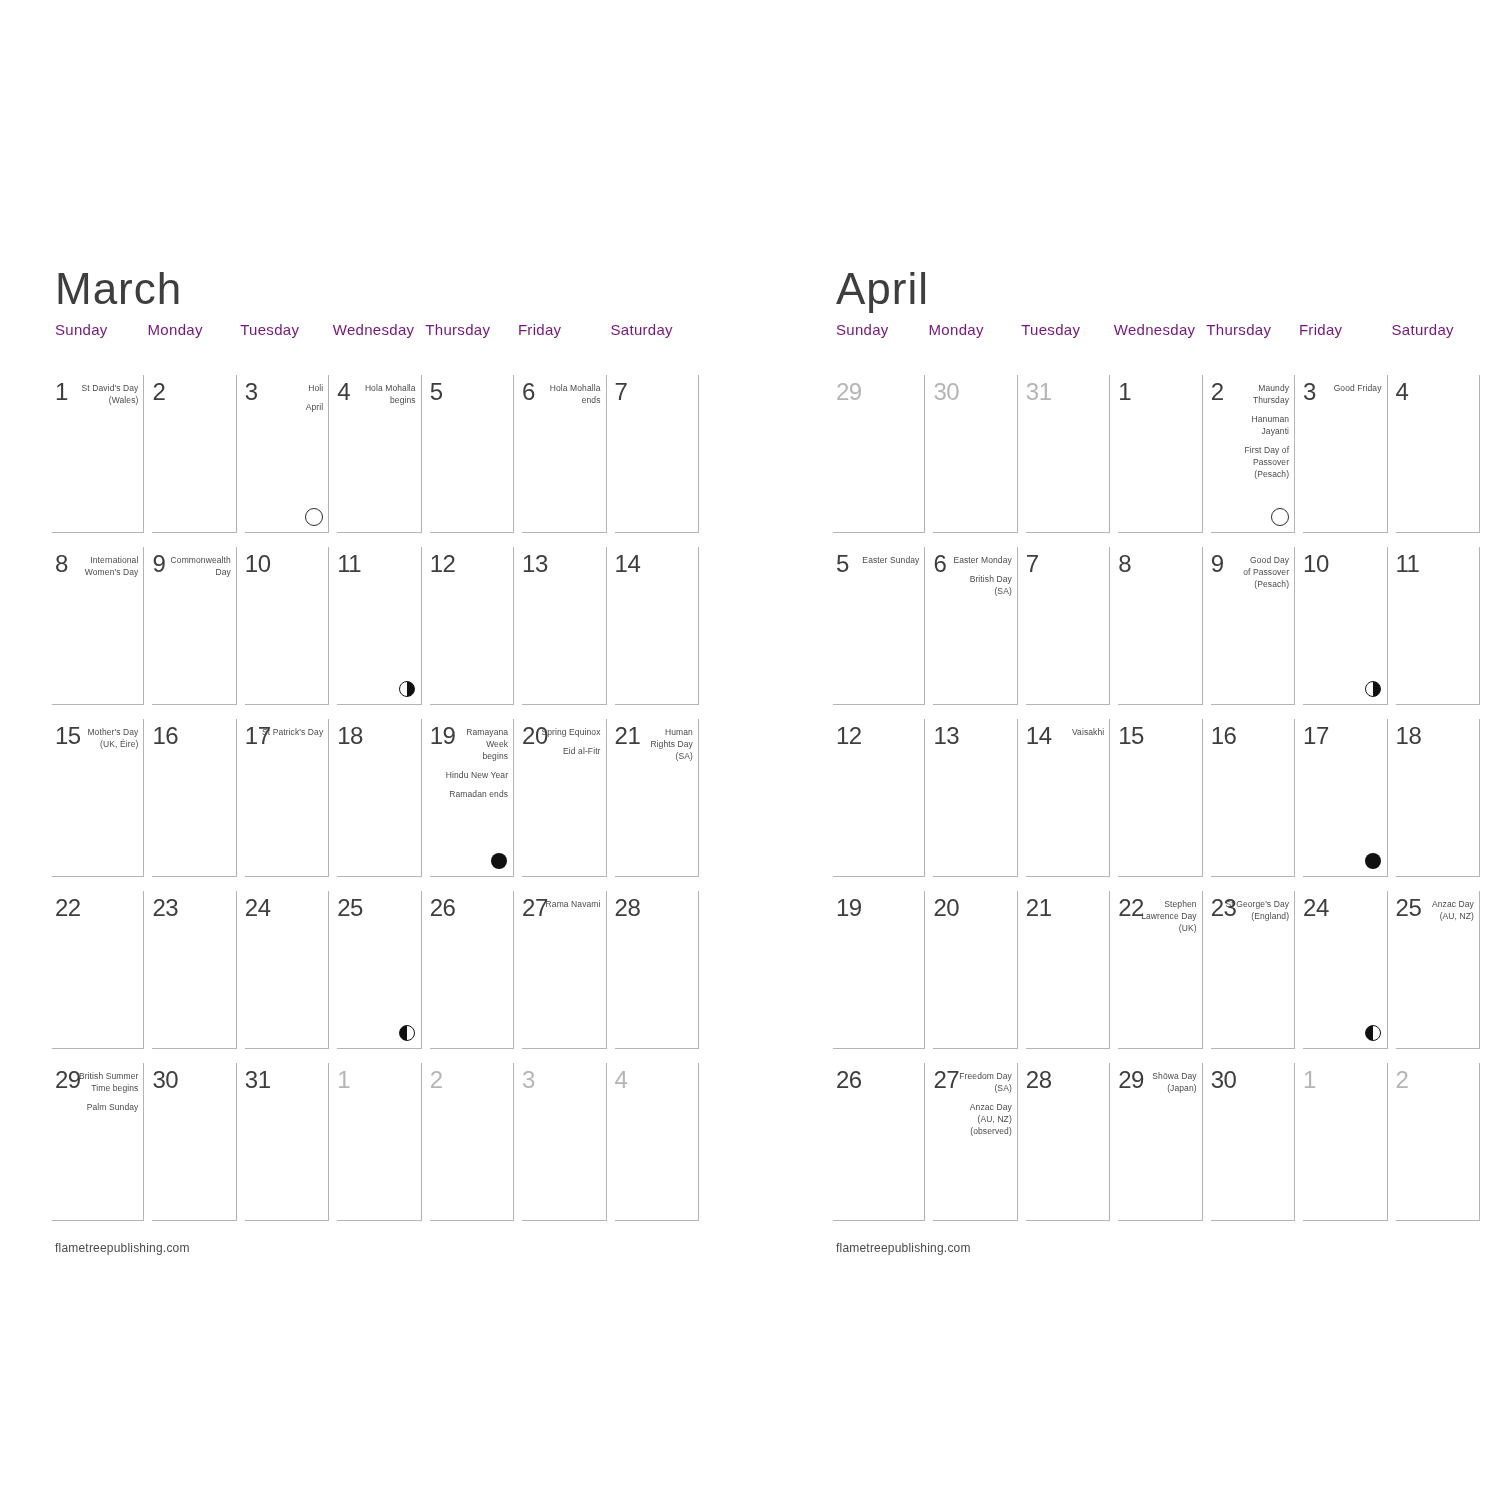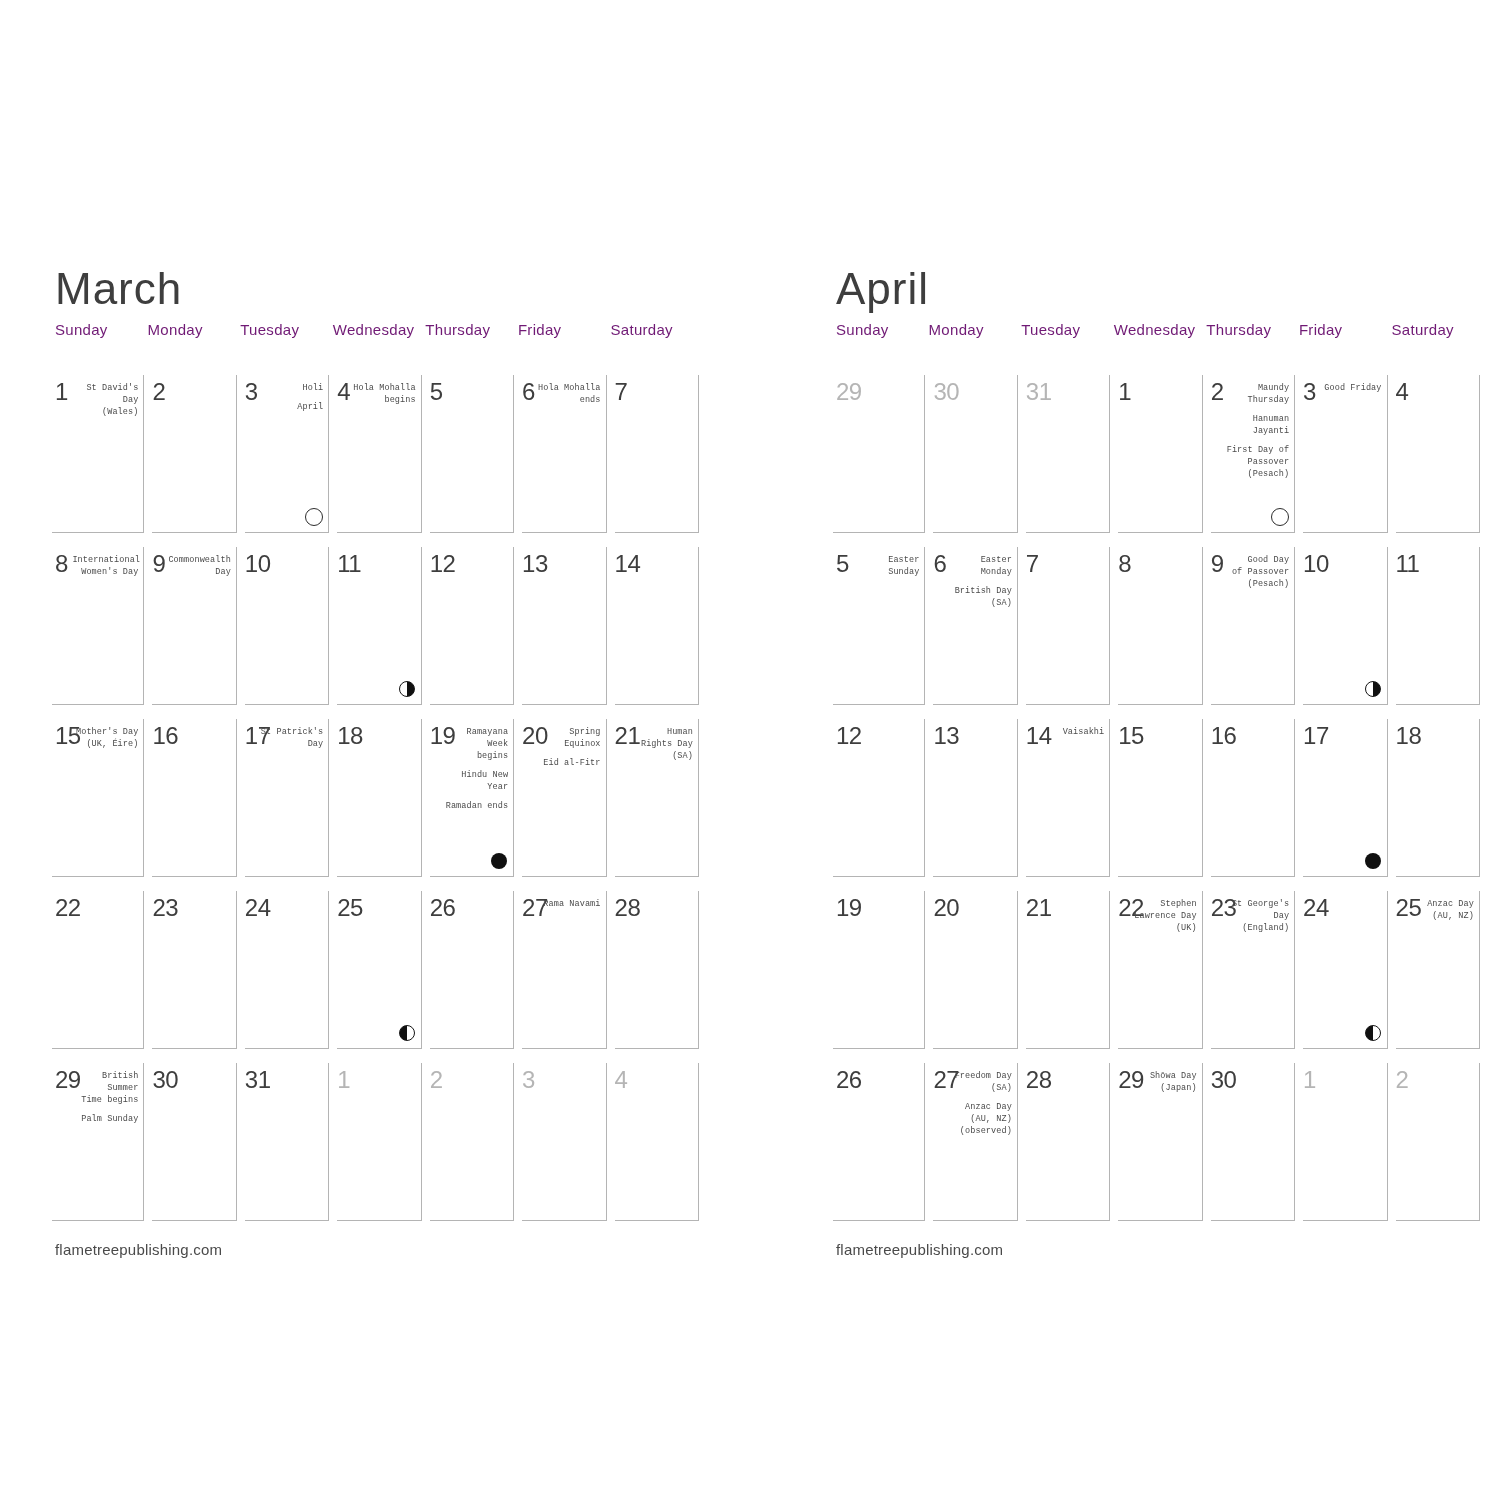--- a/index.html
+++ b/index.html
@@ -31,27 +31,27 @@
   .num{
     margin:5px 0 0 8px;font-size:24px;font-weight:300;color:#3e3e3e;
     line-height:1;letter-spacing:-.5px;
   }
   .cell:first-child .num{margin-left:3px;}
   .cell.muted .num{color:#b5b5b5;}
   .events{
     position:absolute;top:7px;right:5px;width:66px;text-align:right;
     font-size:8.5px;font-weight:400;color:#4a4a4a;line-height:12px;letter-spacing:.1px;
   }
-  .event{margin-bottom:7px;font-family:Liberation Mono, monospace;}
+  .event{margin-bottom:7px;}
   .moon{position:absolute;right:6px;bottom:8px;width:16px;height:16px;border-radius:50%;box-sizing:border-box;}
   .moon.full-moon{width:18px;height:18px;right:5px;bottom:7px;border:1.4px solid #2d2d2d;background:#fff;}
   .moon.new-moon{background:#101010;}
   .moon.last-quarter-moon{border:1px solid #161616;background:linear-gradient(90deg,#ffffff 50%,#101010 50%);}
   .moon.first-quarter-moon{border:1px solid #161616;background:linear-gradient(90deg,#101010 50%,#ffffff 50%);}
-  .month-footer{position:absolute;top:977px;left:3px;font-size:15px;color:#4a4a4a;letter-spacing:.2px;}
+  .month-footer{position:absolute;top:977px;left:3px;font-size:12px;color:#4a4a4a;letter-spacing:.2px;}
 </style>
 </head>
 <body>
 
 <section class="month" id="month-march">
   <h1 class="month-title">March</h1>
   <div class="weekday-row">
       <div class="weekday">Sunday</div>
       <div class="weekday">Monday</div>
       <div class="weekday">Tuesday</div>

